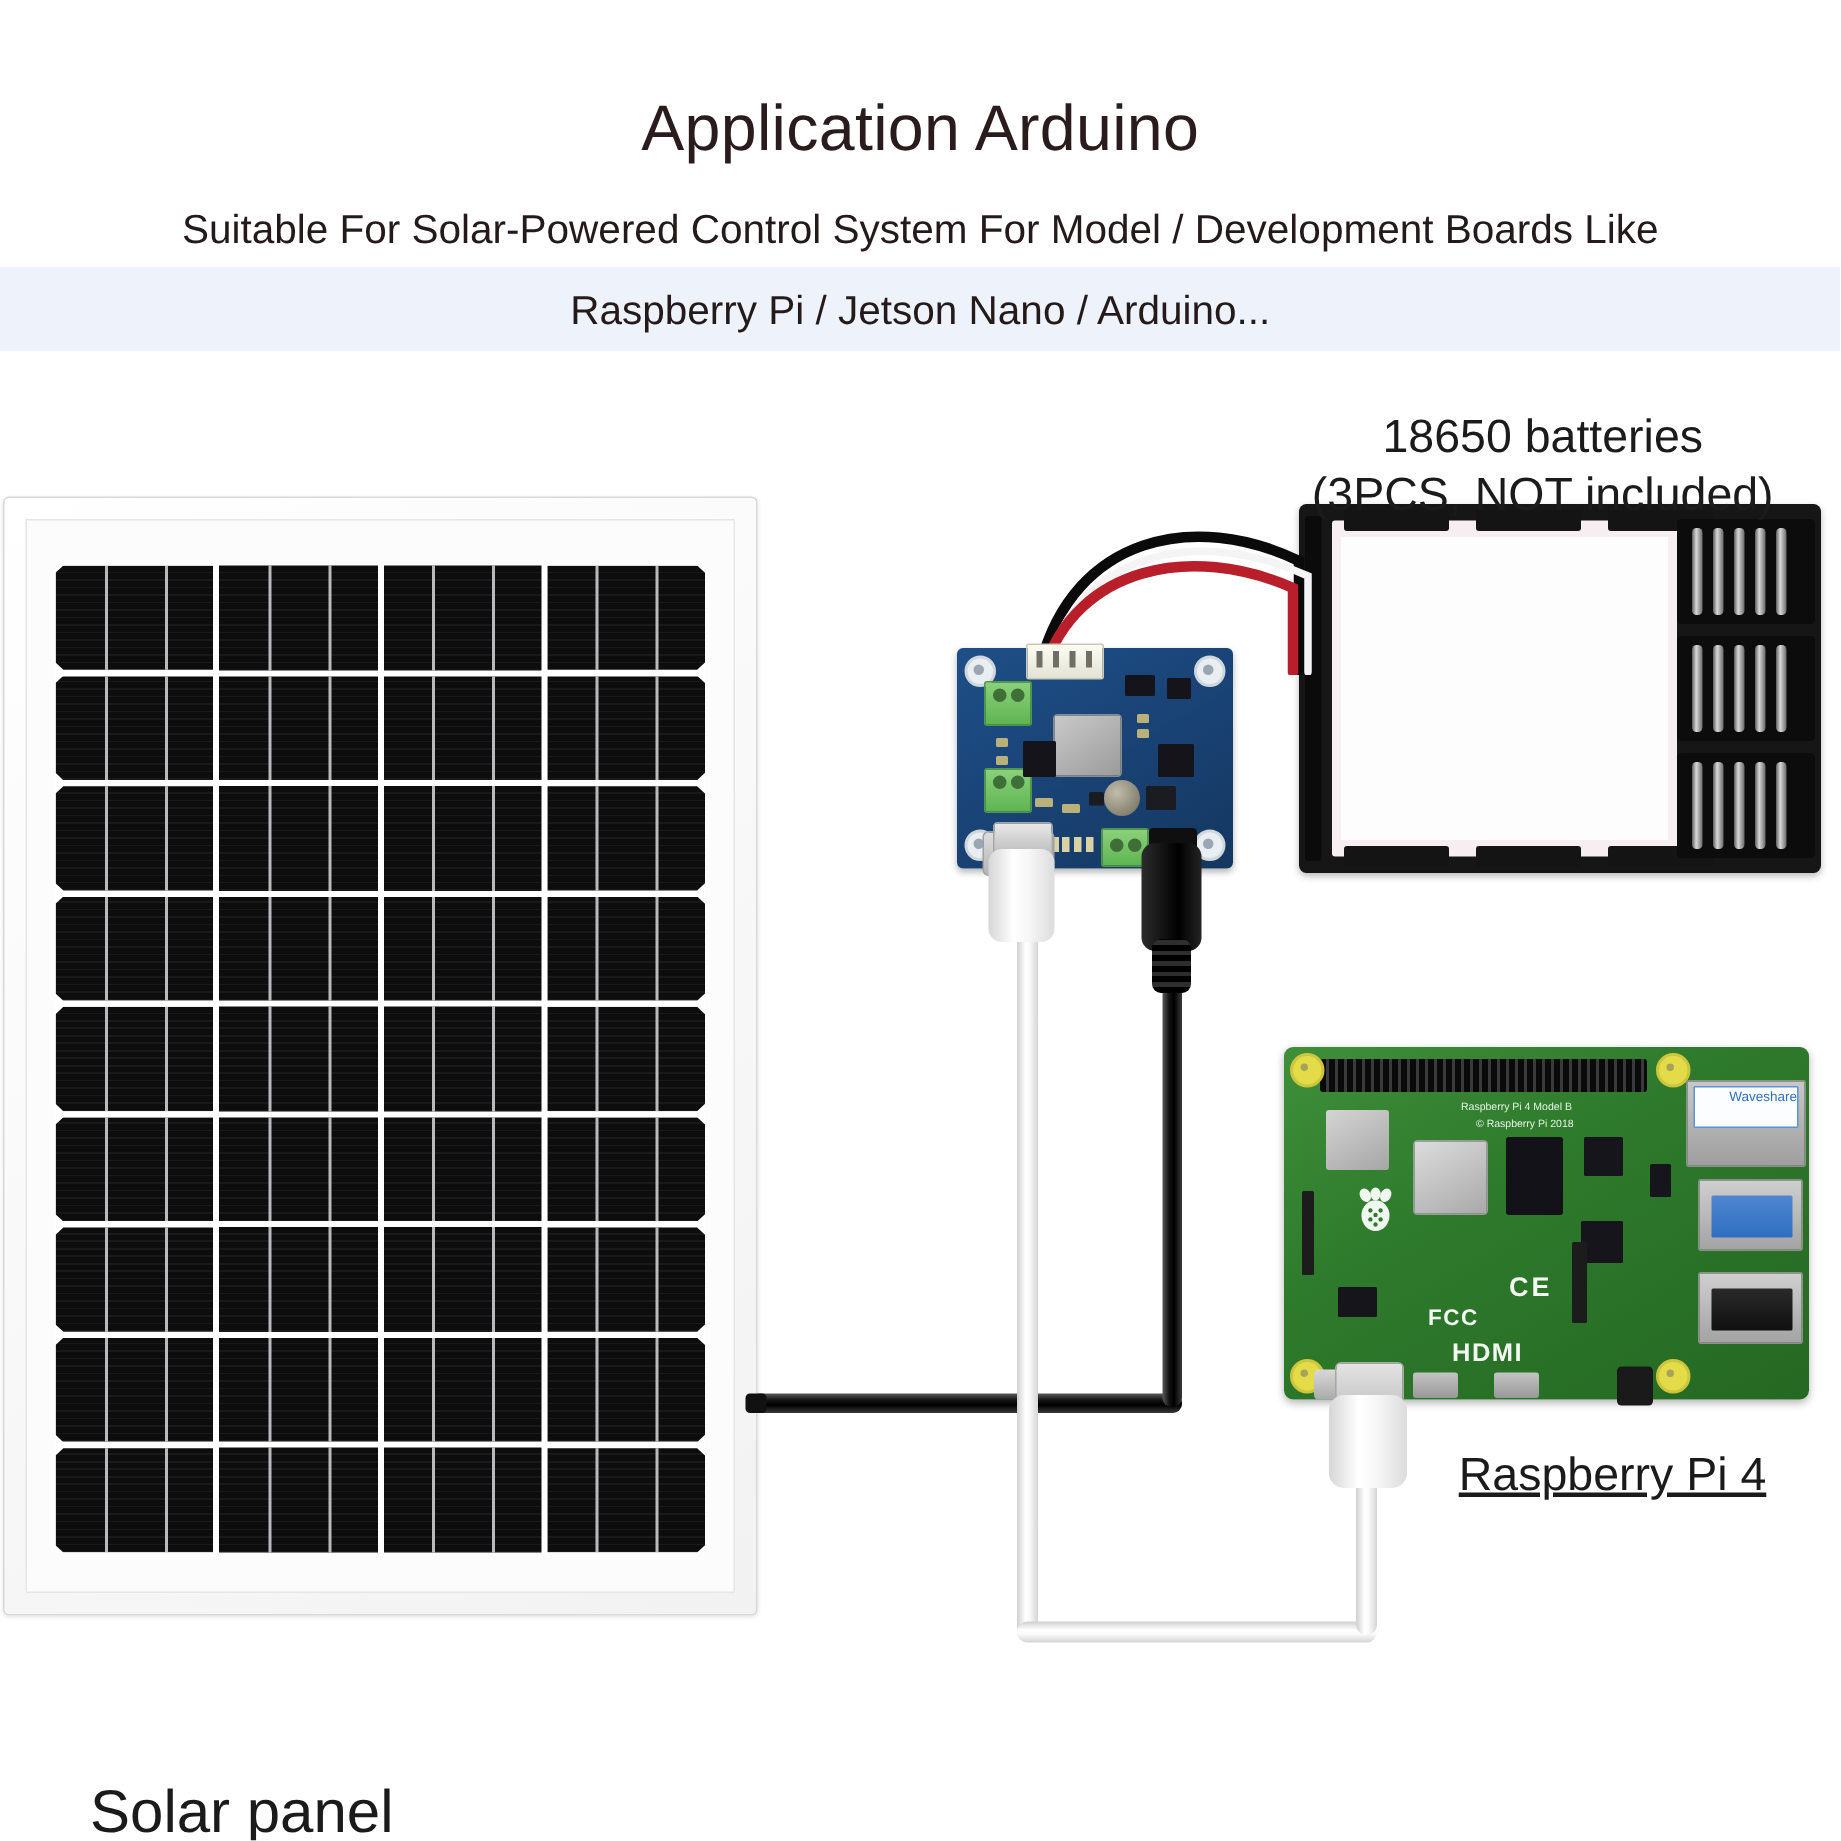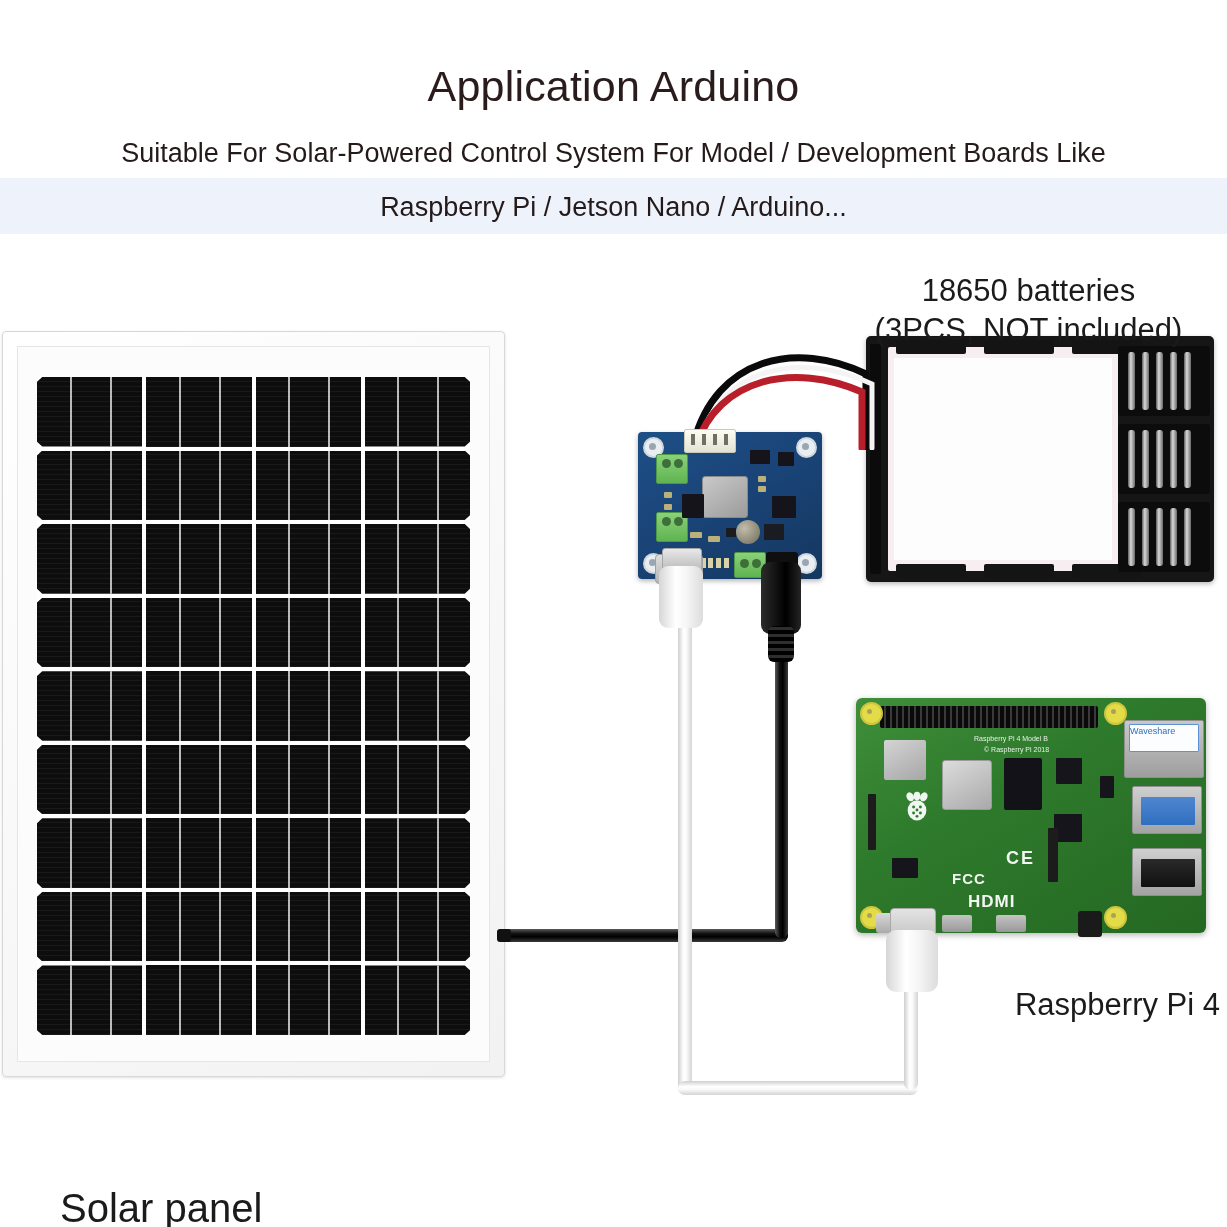--- a/index.html
+++ b/index.html
@@ -24,21 +24,21 @@
   }
   .sub2{
     position:absolute;left:0;top:192px;width:1227px;text-align:center;
     font-size:27px;color:#241a1a;font-weight:400;
   }
 
   
   .lbl{position:absolute;color:#1b1b1b;font-weight:400;margin-top:25px;}
   #batt-lbl{left:830px;top:246px;width:397px;text-align:center;font-size:31px;line-height:39px;}
   #panel-lbl{left:60px;top:1161px;width:390px;text-align:left;font-size:40px;}
-  #pi-lbl{left:930px;top:962px;width:290px;text-align:right;font-size:31px;}
+  #pi-lbl{left:930px;top:940px;width:290px;text-align:center;font-size:31px;text-decoration:underline;}
 
   
   .cable{position:absolute;}
 
   
   #cab-blk-h{left:500px;top:929px;width:288px;height:13px;background:linear-gradient(#5a5a5a,#111 35%,#000 60%,#3a3a3a);border-radius:6px;}
   #cab-blk-v{left:775px;top:600px;width:13px;height:338px;background:linear-gradient(90deg,#5a5a5a,#111 35%,#000 60%,#3a3a3a);border-radius:6px;}
 
   
   #cab-wht-v1{left:678px;top:600px;width:14px;height:495px;background:linear-gradient(90deg,#cfcfcf,#fff 40%,#fafafa 60%,#d4d4d4);border-radius:7px;}
@@ -125,21 +125,21 @@
   #gpio{position:absolute;left:24px;top:8px;width:218px;height:22px;background:#111;border-radius:2px;
     background-image:repeating-linear-gradient(90deg,#0a0a0a 0 4px,#3a3a3a 4px 6px);}
   .pihole{position:absolute;width:19px;height:19px;border-radius:50%;background:#e3dc48;border:2px solid #cdc63d;}
   .pihole i{position:absolute;left:5px;top:5px;width:5px;height:5px;border-radius:50%;background:#a9a35a;}
   #soc{position:absolute;left:86px;top:62px;width:48px;height:48px;background:linear-gradient(150deg,#dcdcdc,#a9a9a9);border-radius:3px;border:1px solid #9b9b9b;}
   #ram{position:absolute;left:148px;top:60px;width:38px;height:52px;background:#121218;border-radius:2px;}
   #shield{position:absolute;left:28px;top:42px;width:42px;height:40px;background:linear-gradient(150deg,#d4d4d4,#a6a6a6);border-radius:2px;}
   #raspi-logo{position:absolute;left:44px;top:92px;width:34px;height:34px;}
   #eth{position:absolute;right:2px;top:22px;width:78px;height:56px;background:linear-gradient(#c8c8c8,#9e9e9e);border-radius:2px;border:1px solid #8f8f8f;}
   #eth-lbl{position:absolute;left:4px;top:3px;right:4px;height:26px;background:#fbfdff;border:1px solid #5b93d6;border-radius:1px;
-    color:#2f6fc0;font-size:9px;line-height:13px;text-align:left;overflow:hidden;}
+    color:#2f6fc0;font-size:9px;line-height:13px;text-align:right;overflow:hidden;}
   .usb{position:absolute;right:4px;width:68px;height:46px;background:linear-gradient(#cfcfcf,#a3a3a3);border-radius:2px;border:1px solid #8f8f8f;}
   .usb-in{position:absolute;left:8px;top:10px;right:6px;bottom:8px;border-radius:1px;}
   .pitxt{position:absolute;color:#e6f1e6;font-size:7px;line-height:9px;white-space:nowrap;}
   .piwhite{position:absolute;color:#f2f7f2;font-weight:700;}
   #hdmi1,#hdmi2{position:absolute;bottom:1px;width:30px;height:17px;background:linear-gradient(#c4c4c4,#989898);border-radius:2px;}
   #pi-usbc{position:absolute;left:20px;bottom:0px;width:42px;height:20px;background:linear-gradient(#d8d8d8,#ababab);border-radius:3px;}
   #audio{position:absolute;left:222px;bottom:-4px;width:24px;height:26px;background:#1a1a1a;border-radius:3px;}
   #camconn{position:absolute;left:192px;top:130px;width:10px;height:54px;background:#1c1c1c;border-radius:1px;}
   #dispconn{position:absolute;left:12px;top:96px;width:8px;height:56px;background:#1c1c1c;border-radius:1px;}
 </style>

